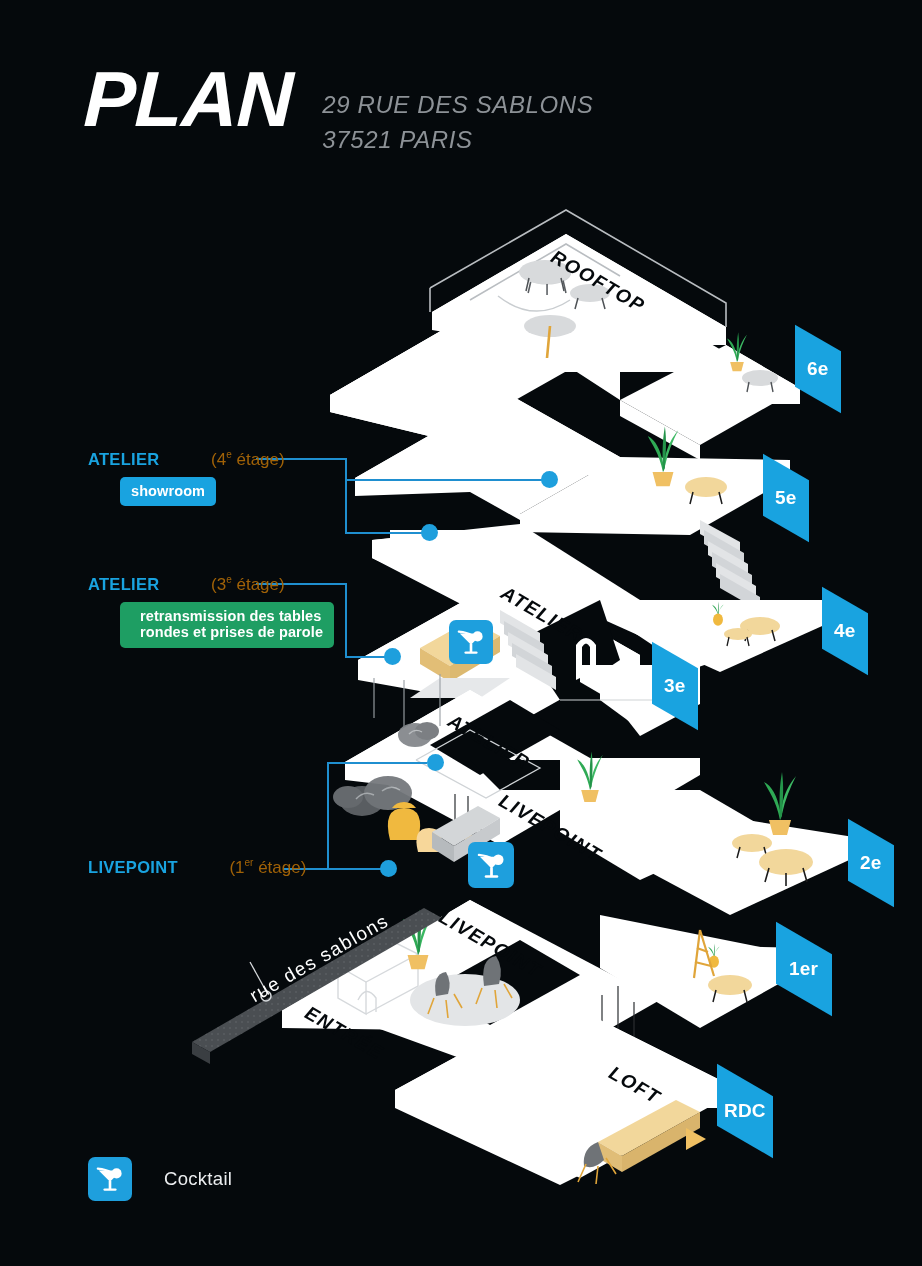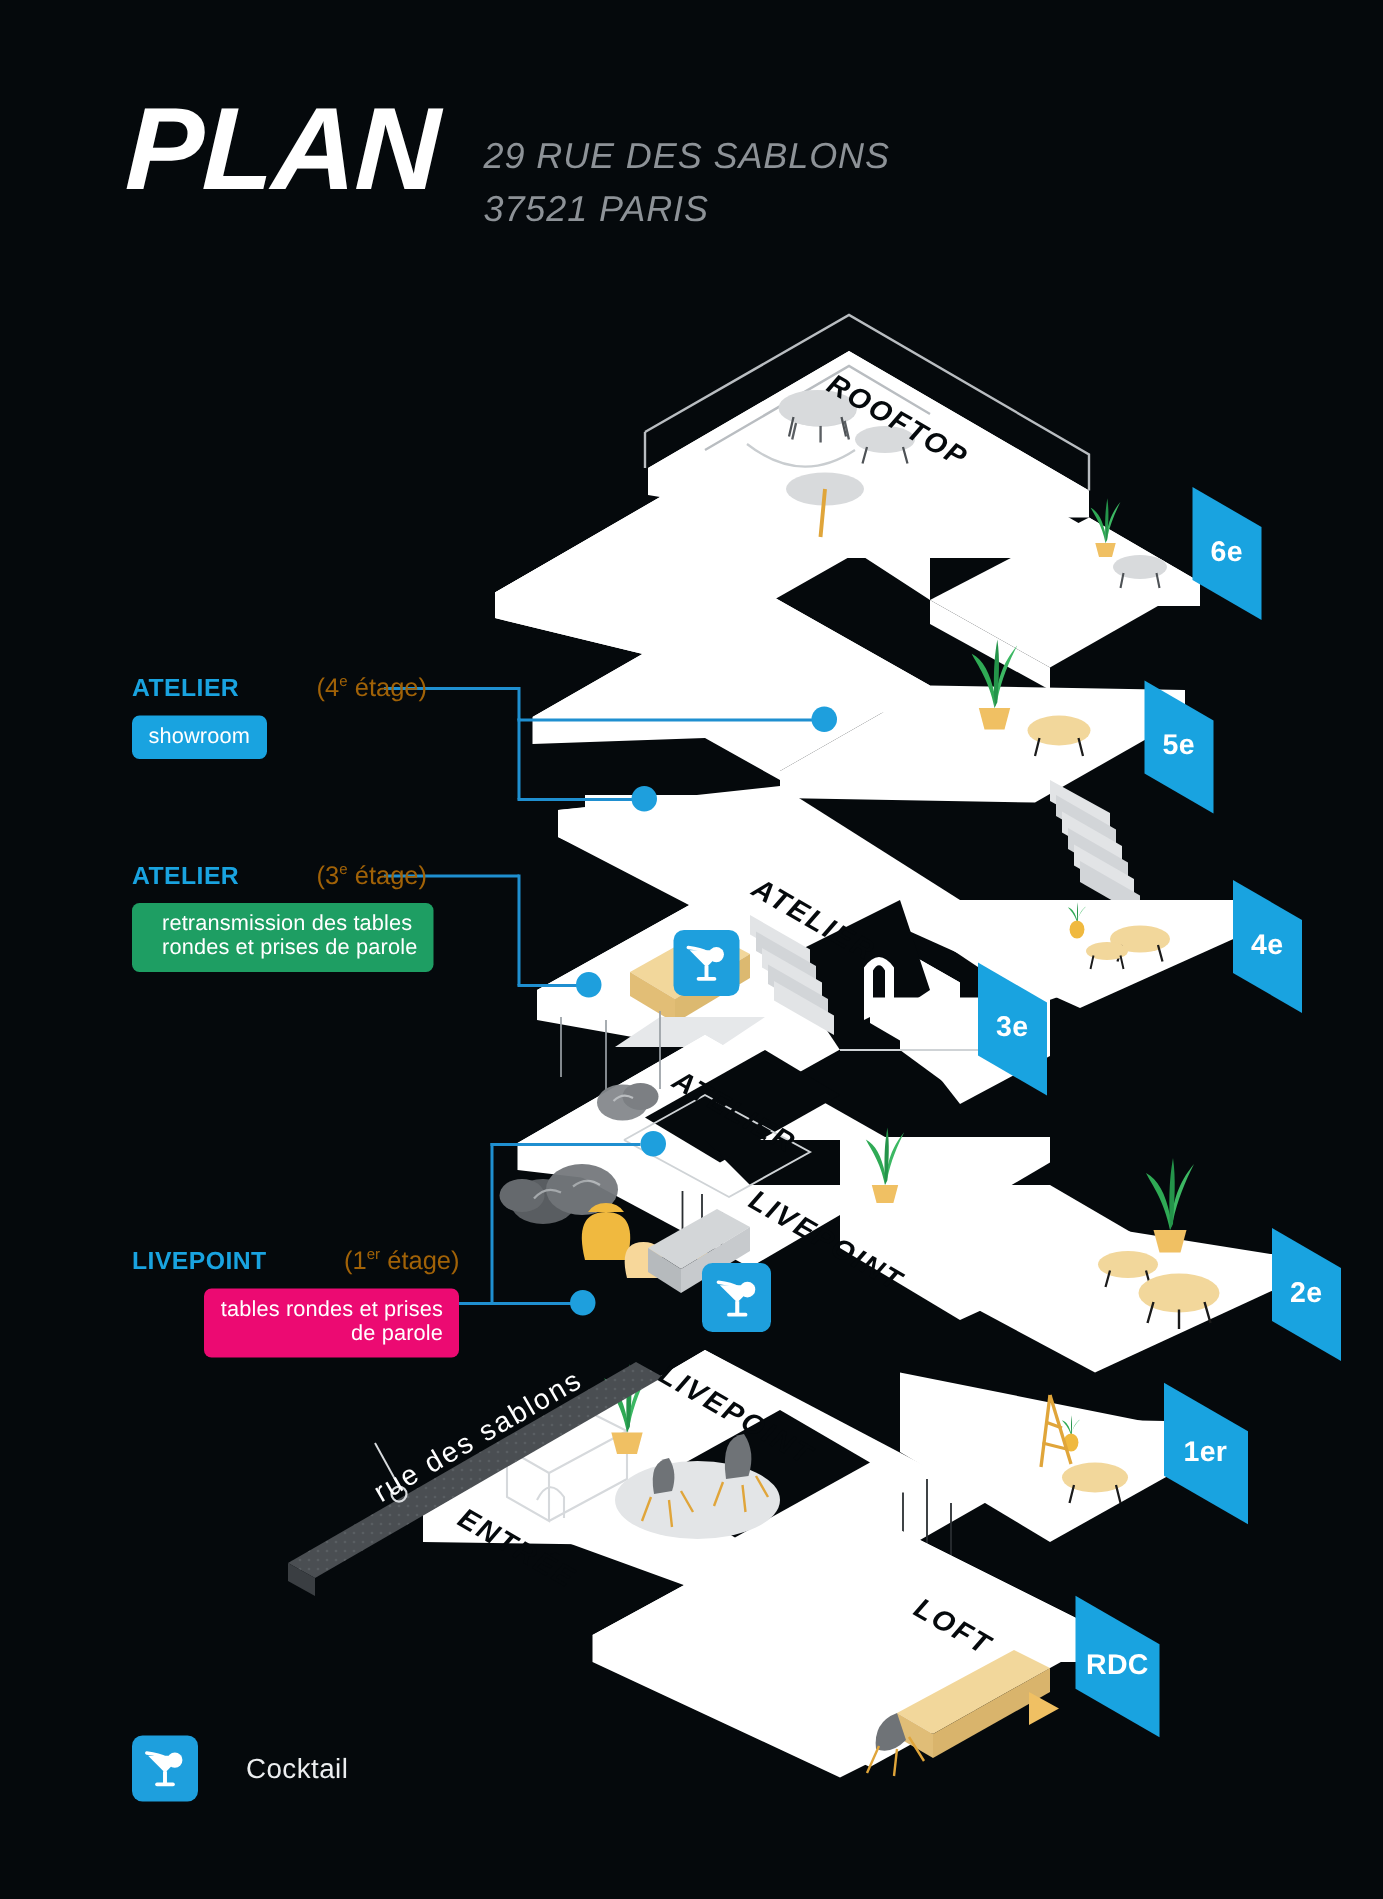--- a/index.html
+++ b/index.html
@@ -23,22 +23,22 @@
   }
 
   
   .callout{position:absolute;}
   .callout .ttl{white-space:nowrap;font-size:16.5px;line-height:1;}
   .callout .ttl .k{color:#19a3e0;font-weight:bold;letter-spacing:.3px;}
   .callout .ttl .v{color:#a16207;font-weight:normal;font-size:17px;margin-left:47px;}
   .callout .ttl .v sup{font-size:10px;vertical-align:super;}
   .badge{
     display:inline-block;margin-top:9px;border-radius:5px;
-    color:#fff;font-weight:normal;font-size:14.5px;line-height:1.16;
-    padding:6px 11px 7px 11px;letter-spacing:.1px;
+    color:#fff;font-weight:bold;font-size:14.5px;line-height:1.16;
+    padding:6px 11px 7px 11px;letter-spacing:.1px;margin-left:32px;
   }
   .badge.blue{background:#19a3e0;}
   .badge.green{background:#1e9e63;padding-left:20px;}
   .badge.pink{background:#ec0a72;}
 
   
   .lead{position:absolute;background:#1f8fd0;}
   .lead.h{height:1.6px;}
   .lead.v{width:1.6px;}
   .dot{position:absolute;width:17px;height:17px;border-radius:50%;background:#1e9fdd;}
@@ -471,28 +471,24 @@
     <div class="ttl">
       <span class="k">ATELIER</span>
       <span class="v"><span>(3</span><sup>e</sup><span> étage)</span></span>
     </div>
     <div class="badge green">
       <div>retransmission des tables</div>
       <div>rondes et prises de parole</div>
     </div>
   </div>
 
-  <div class="callout" style="left:88px;top:832px;text-align:right;">
+  <div class="callout" style="left:88px;top:858px;">
     <div class="ttl">
       <span class="k">LIVEPOINT</span>
       <span class="v"><span>(1</span><sup>er</sup><span> étage)</span></span>
-    </div>
-    <div class="badge pink">
-      <div>tables rondes et prises</div>
-      <div>de parole</div>
     </div>
   </div>
 
   <div class="legend">
     <div class="cock" style="position:relative;left:0;top:0;width:44px;height:44px;">
       <svg width="30" height="30" viewBox="0 0 32 32">
         <path d="M4 7 L28 7 L16 19 Z" fill="#ffffff"></path>
         <rect x="14.6" y="18" width="2.8" height="9" fill="#ffffff"></rect>
         <rect x="9" y="26" width="14" height="2.6" rx="1.3" fill="#ffffff"></rect>
         <circle cx="23" cy="10" r="5.4" fill="#ffffff"></circle>

